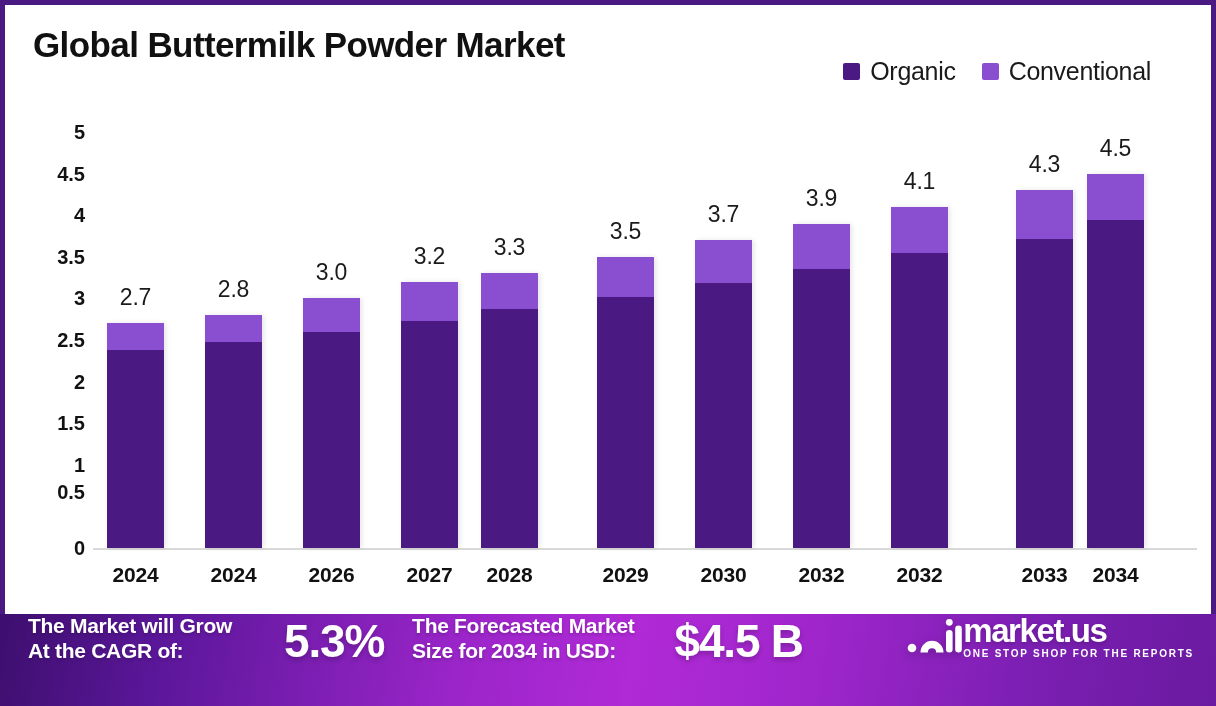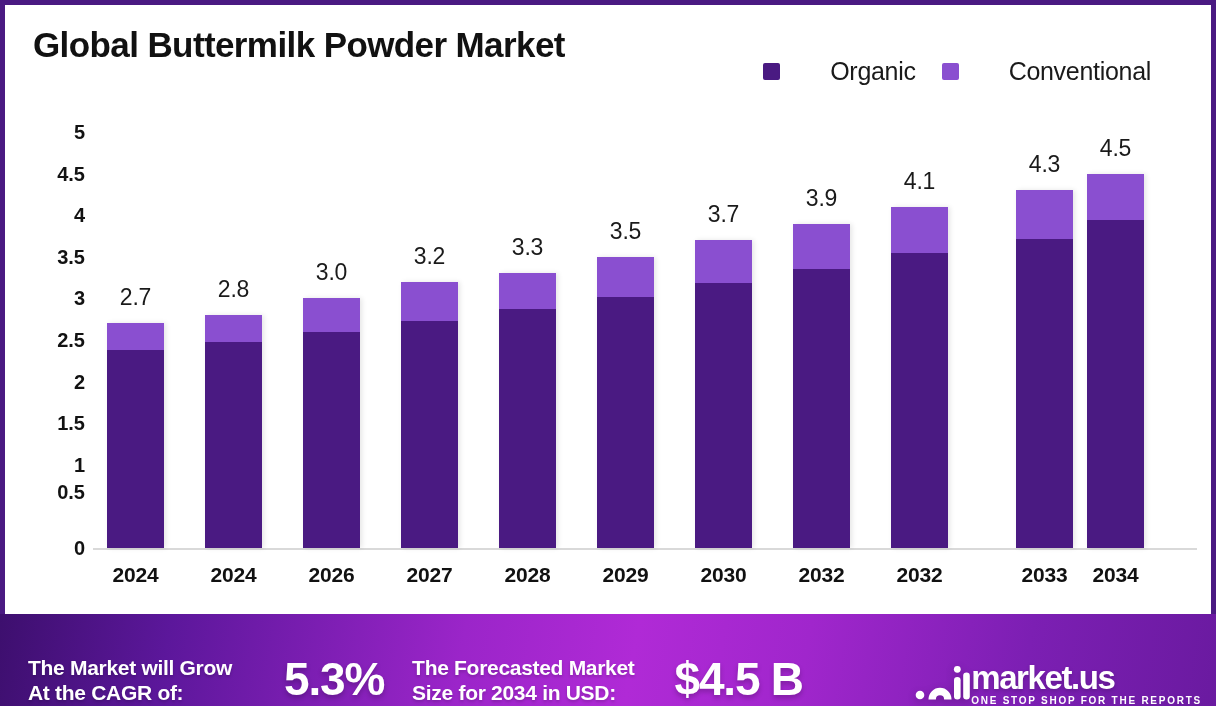--- a/index.html
+++ b/index.html
@@ -40,21 +40,20 @@
     align-items:center;
     gap:26px;
   }
   .legend-item { display:flex; align-items:center; gap:10px; }
   .legend-swatch { width:17px; height:17px; border-radius:2px; display:block; }
   .legend-label {
     font-size:25px;
     color:#1a1a1a;
     letter-spacing:-0.3px;
     white-space:nowrap;
-    margin-left:40px;
   }
 
   
   .plot {
     position:absolute;
     left:0; top:0;
     width:1216px;
     height:600px;
   }
 
@@ -139,22 +138,22 @@
     height:92px;
     background:linear-gradient(100deg,
         #3d0f6e 0%,
         #5c179b 14%,
         #9b25c9 38%,
         #b02ad6 52%,
         #a026cc 66%,
         #7c1fb3 84%,
         #6a1aa0 100%);
     display:flex;
-    align-items:flex-end;
-    padding:0 14px 0 28px;
+    align-items:flex-start;
+    padding:0 22px 0 28px;
     overflow:hidden;
   }
 
   .stat-label {
     color:#ffffff;
     font-size:21px;
     font-weight:900;
     line-height:1.18;
     letter-spacing:-0.3px;
     text-shadow:0 2px 3px rgba(0,0,0,0.18);
@@ -258,21 +257,21 @@
           <div class="x-label" style="bottom: -39px;">2026</div>
         </div>
         <div class="bar-group" style="left: 308px; height: 543px;">
           <div class="bar-stack" style="height: 266.24px;">
             <div class="seg-conventional" style="height: 39.104px; background: rgb(138, 79, 208);"></div>
             <div class="seg-organic" style="height: 227.136px; background: rgb(74, 26, 130);"></div>
           </div>
           <div class="bar-value" style="bottom: 278.24px;">3.2</div>
           <div class="x-label" style="bottom: -39px;">2027</div>
         </div>
-        <div class="bar-group" style="left: 406px; height: 431px;">
+        <div class="bar-group" style="left: 388px; height: 431px;">
           <div class="bar-stack" style="height: 274.56px;">
             <div class="seg-conventional" style="height: 35.776px; background: rgb(138, 79, 208);"></div>
             <div class="seg-organic" style="height: 238.784px; background: rgb(74, 26, 130);"></div>
           </div>
           <div class="bar-value" style="bottom: 286.56px;">3.3</div>
           <div class="x-label" style="bottom: -39px;">2028</div>
         </div>
         <div class="bar-group" style="left: 504px; height: 543px;">
           <div class="bar-stack" style="height: 291.2px;">
             <div class="seg-conventional" style="height: 39.936px; background: rgb(138, 79, 208);"></div>

